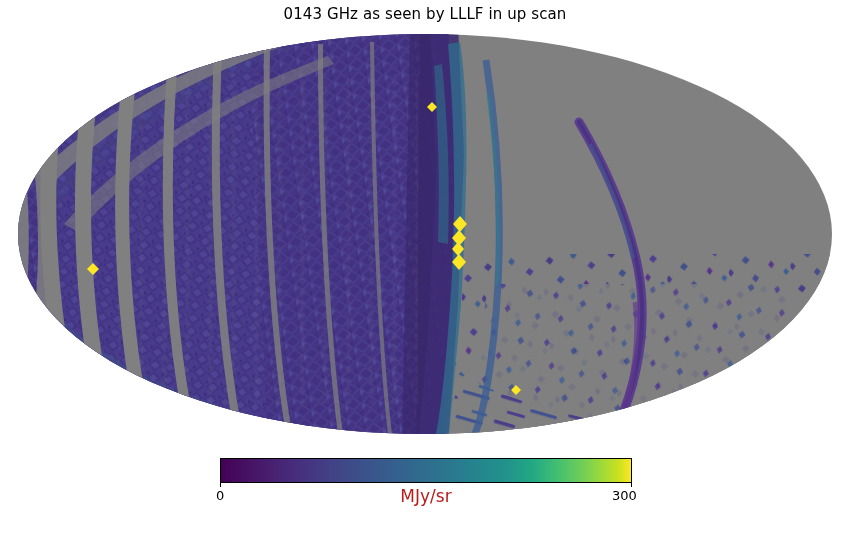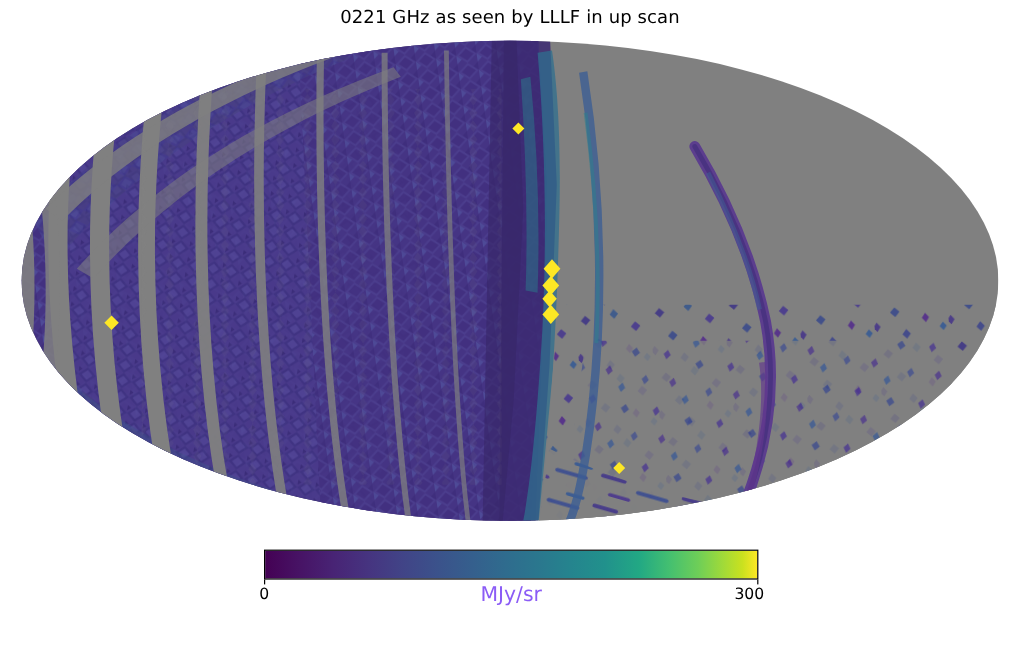--- a/index.html
+++ b/index.html
@@ -104,30 +104,30 @@
   #cb-label-min { left: -4px; }
   #cb-label-max { left: 392px; }
 
   #cb-unit-label {
     position: absolute;
     left: 0;
     top: 28px;
     width: 412px;
     text-align: center;
     font-size: 17px;
-    color: #8b5cf6;
+    color: #b91c1c;
     white-space: nowrap;
   }
 </style>
 </head>
 <body>
 
 <div id="figure">
 
-  <div id="plot-title">0221 GHz as seen by LLLF in up scan</div>
+  <div id="plot-title">0143 GHz as seen by LLLF in up scan</div>
 
   <div id="map-area">
     <svg id="sky-map" viewBox="0 0 814 400" preserveAspectRatio="none">
       <defs>
         <clipPath id="ellipseClip">
           <ellipse cx="407" cy="200" rx="407" ry="200"></ellipse>
         </clipPath>
 
         <pattern id="healpixDense" width="17" height="14" patternUnits="userSpaceOnUse" patternTransform="rotate(-8)">
           <rect width="17" height="14" fill="#453484"></rect>

